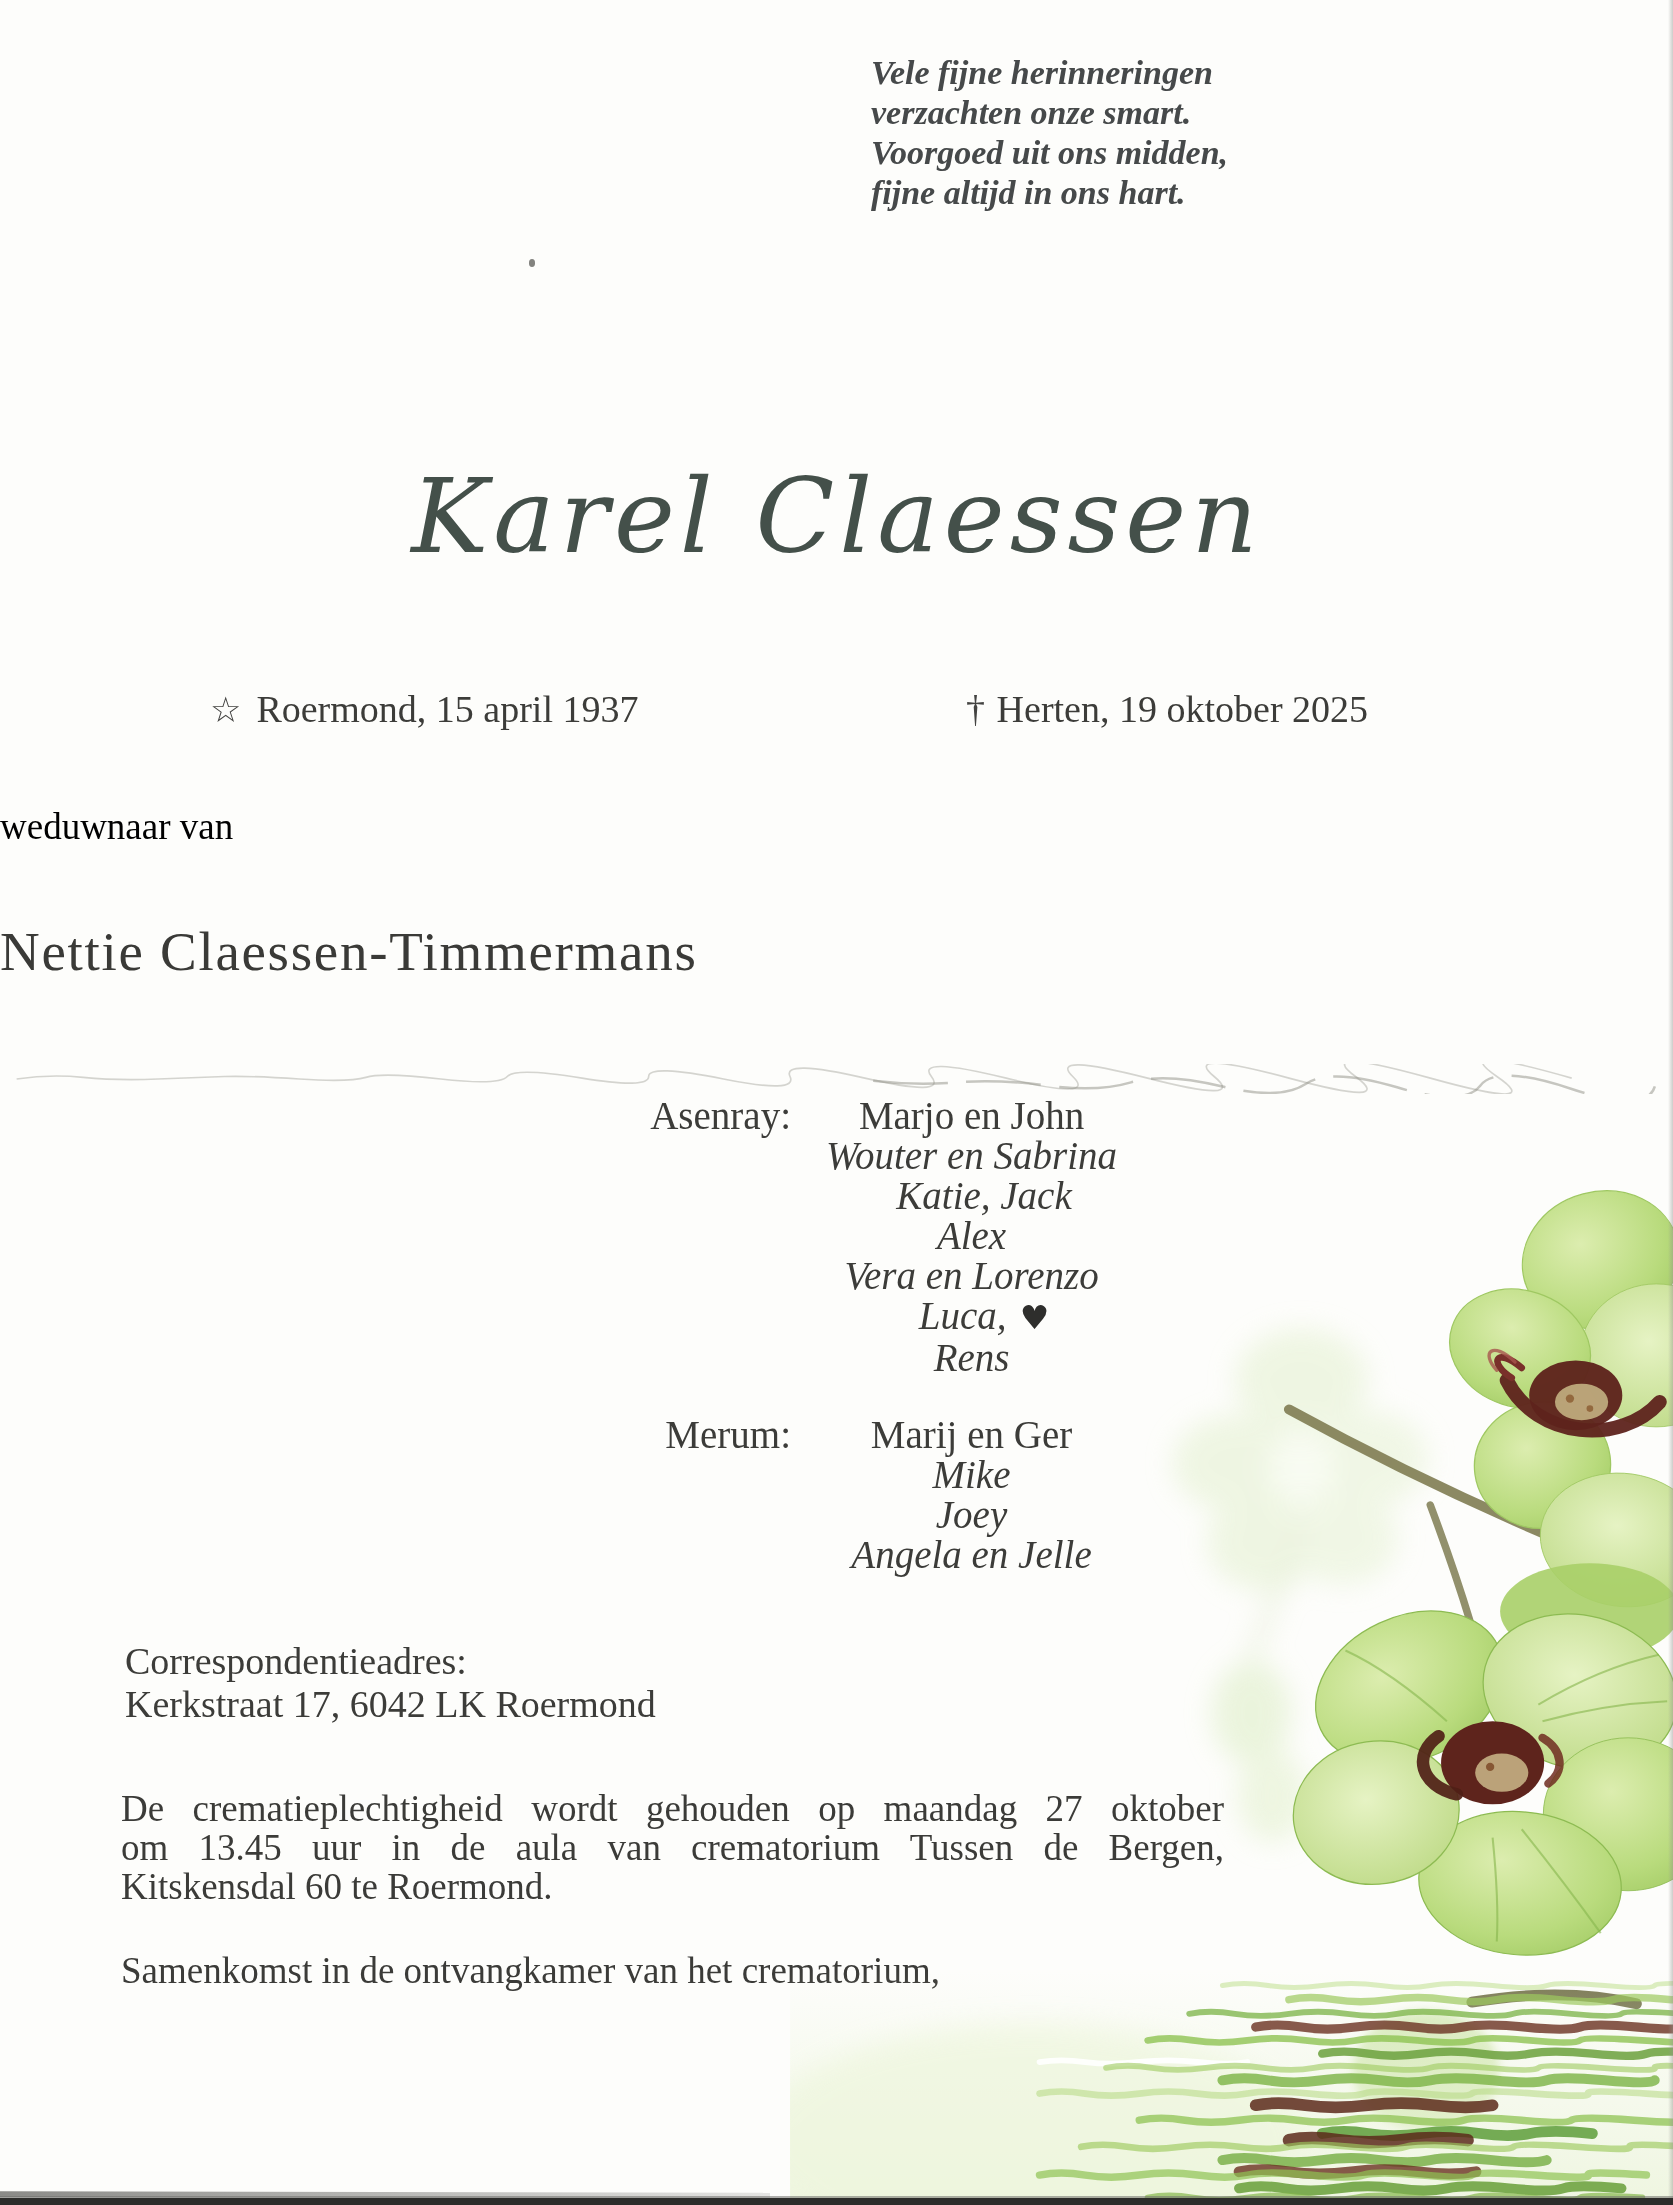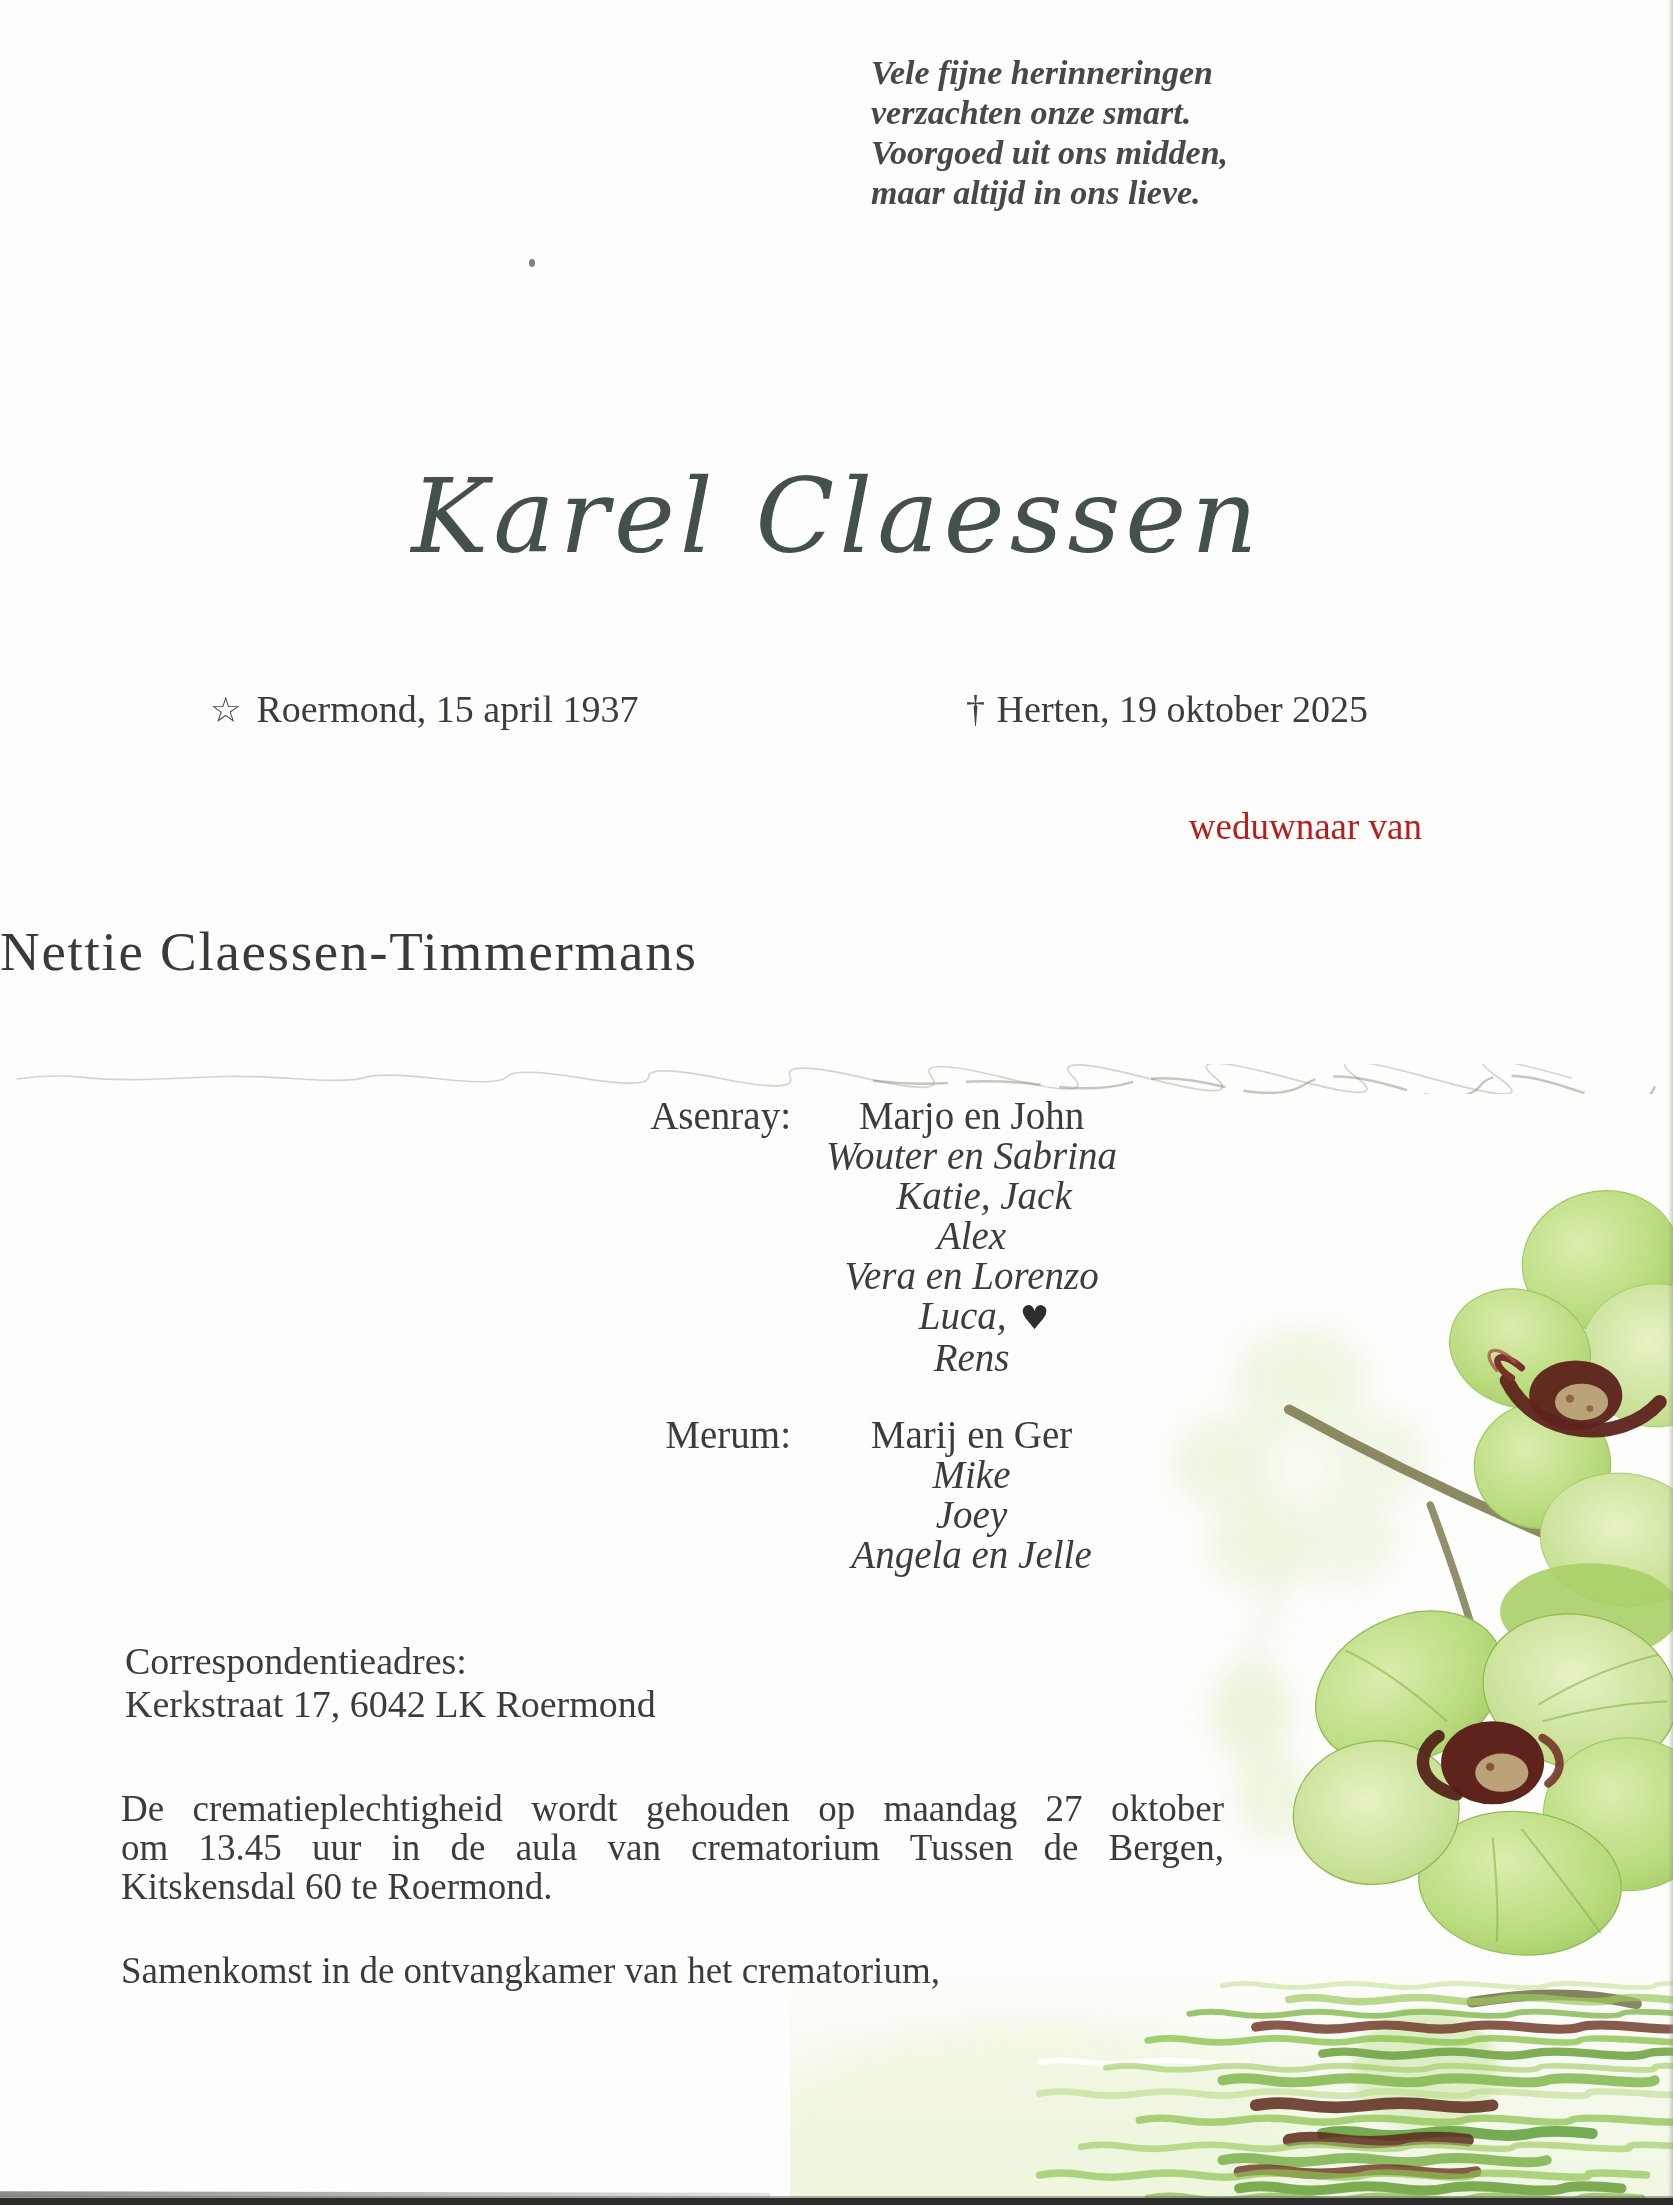--- a/index.html
+++ b/index.html
@@ -19,22 +19,22 @@
   .deceased{position:absolute; left:0; top:456px; width:1674px; text-align:center;
             font-family:"DejaVu Serif", serif; font-style:italic; font-weight:500;
             font-size:103px; letter-spacing:5px; color:#44504a;}
   
   .date-item{position:absolute; top:687px; font-size:38px; color:#3c3c39; white-space:nowrap;}
   .date-birth{left:210px;}
   .date-death{left:966px;}
   .sym{font-family:"DejaVu Sans", sans-serif; font-size:35px; margin-right:15px; color:#434341;}
   .sym-dagger{font-family:"Liberation Serif", serif; font-size:38px; margin-right:11.6px;}
   
-  .relation{position:absolute; left:0; top:805px; width:1422px; text-align:right;
-            font-size:37px; color:#b91c1c;}
+  .relation{position:absolute; left:0; top:805px; width:1422px; text-align:left;
+            font-size:37px; color:#000000;}
   .spouse{position:absolute; left:0; top:920px; width:1634px; text-align:left;
           font-size:55px; letter-spacing:1.7px; color:#3a3a37;}
   
   .crease{position:absolute; left:0; top:1064px;}
   
   .family{position:absolute; left:547px; top:1096px; font-size:39px; line-height:40px; color:#3c3c39;}
   .group{display:grid; grid-template-columns:244px auto; column-gap:35px;}
   .group + .group{margin-top:37px;}
   .place{text-align:right; white-space:nowrap;}
   .members{grid-column:2;}
@@ -69,21 +69,21 @@
 </style>
 </head>
 <body>
 
 <div class="page">
 
   <div class="poem">
     <div>Vele fijne herinneringen</div>
     <div>verzachten onze smart.</div>
     <div>Voorgoed uit ons midden,</div>
-    <div>maar altijd in ons lieve.</div>
+    <div>fijne altijd in ons hart.</div>
   </div>
 
   <div class="speck" style="left:529px; top:259px;"></div>
 
 
   <div class="deceased">Karel Claessen</div>
 
   <div class="date-item date-birth">
     <span class="sym">☆</span><span>Roermond, 15 april 1937</span>
   </div>

